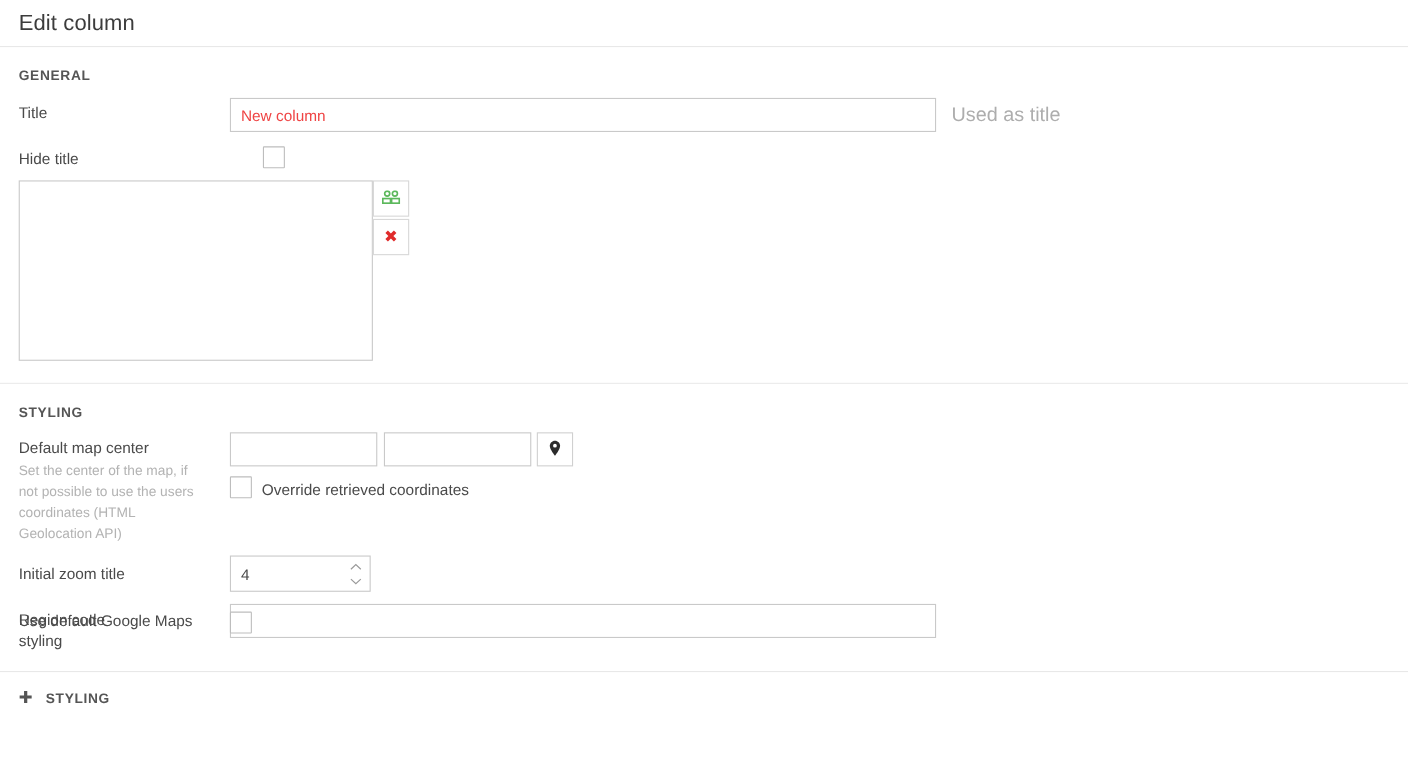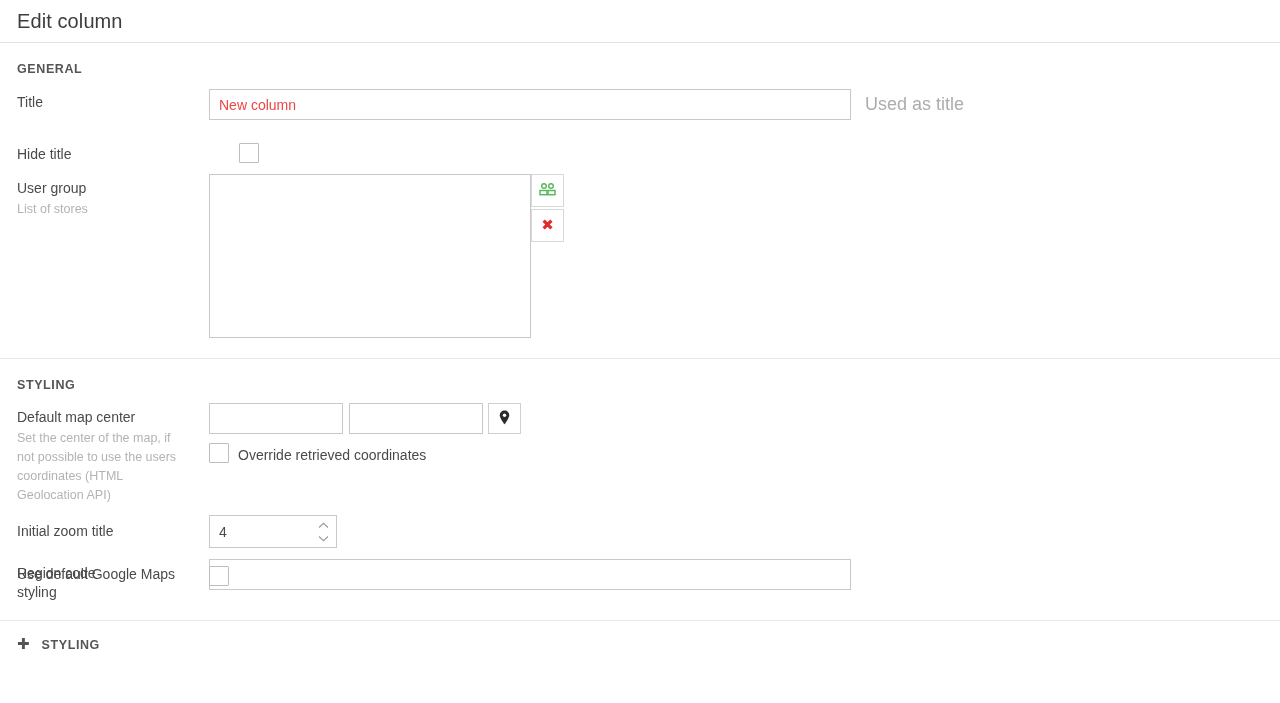--- a/index.html
+++ b/index.html
@@ -253,34 +253,30 @@
       <div class="label-main">Title</div>
     </div>
     <div class="field-col">
       <div class="title-row-inline">
         <input class="text-input input-title" type="text" value="New column" style="">
         <span class="used-as-title">Used as title</span>
       </div>
     </div>
   </div>
 
-  <div class="row" style="margin-top:18px;gap:30px;">
+  <div class="row" style="margin-top:8px;gap:30px;">
     <div class="label-col">
       <div class="label-main">Hide title</div>
     </div>
     <div class="field-col" style="padding-top:5px;">
       <span class="checkbox"></span>
     </div>
   </div>
 
   <div class="row" style="margin-top:11px; padding-bottom:20px;">
-    <div class="label-col" style="padding-top:5px;">
-      <div class="label-main">User group</div>
-      <div class="label-hint">List of stores</div>
-    </div>
     <div class="field-col" style="padding-top:0;">
       <div class="usergroup-wrap">
         <div class="usergroup-box"></div>
         <div class="usergroup-buttons">
           <button class="icon-btn">
             <span>
               <svg width="17" height="13" viewBox="0 0 17 13" aria-hidden="true">
                 <circle cx="5" cy="3" r="2.3" fill="none" stroke="#5cb85c" stroke-width="1.5"></circle>
                 <circle cx="12" cy="3" r="2.3" fill="none" stroke="#5cb85c" stroke-width="1.5"></circle>
                 <rect x="1" y="7.5" width="7" height="4.2" fill="none" stroke="#5cb85c" stroke-width="1.5"></rect>

